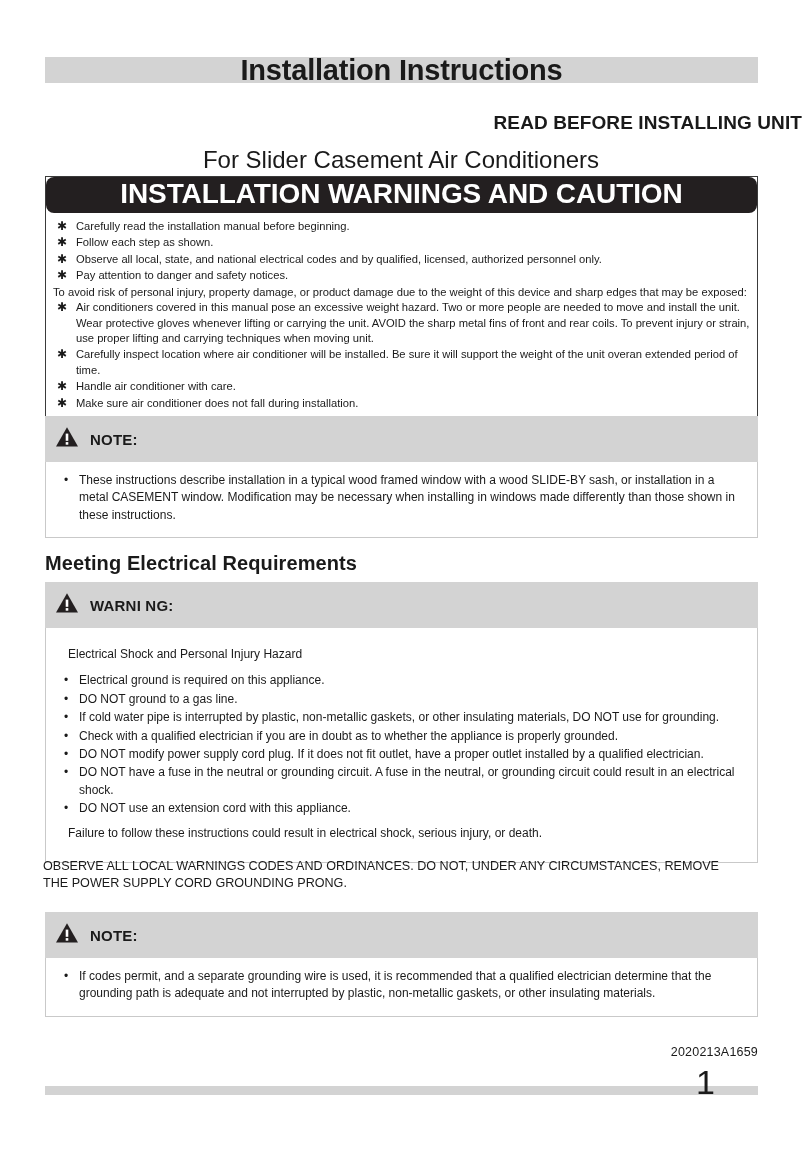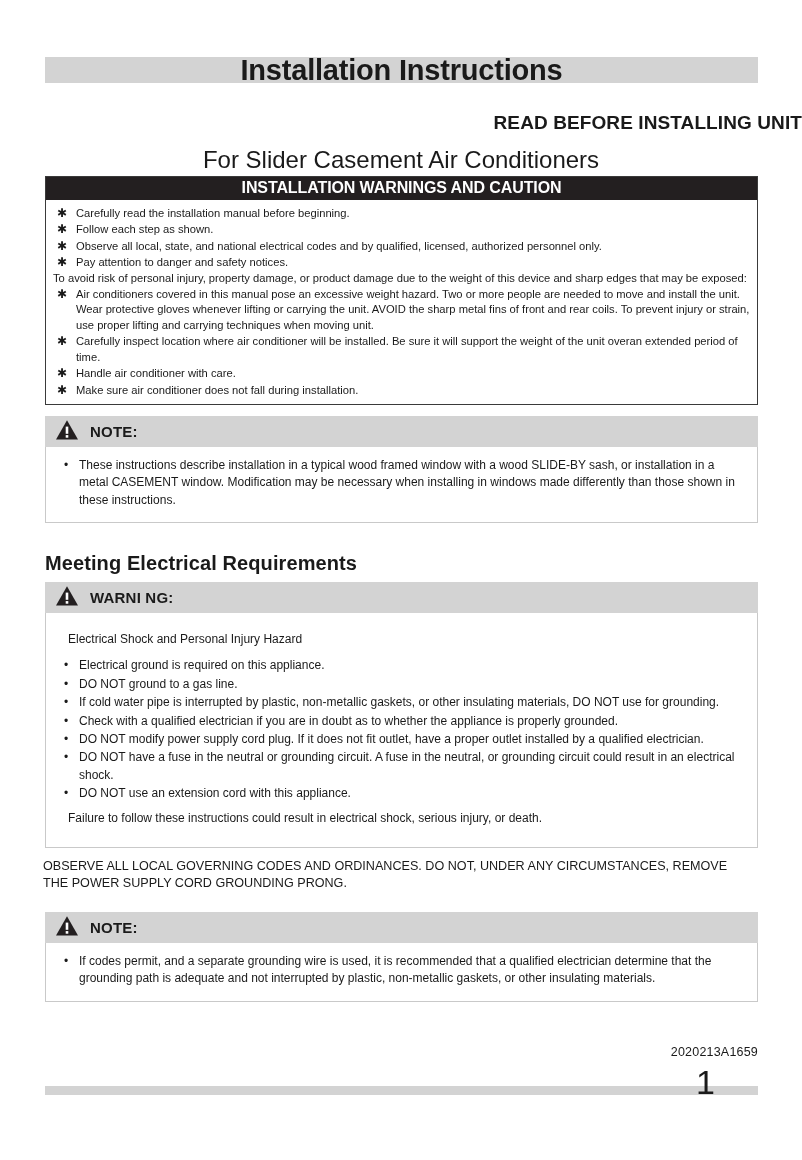--- a/index.html
+++ b/index.html
@@ -60,25 +60,26 @@
     position: absolute;
     left: 45px; top: 176px;
     width: 713px;
     border: 1px solid #3a3a3a;
     background: #ffffff;
   }
   .warn-box-head {
     background: #231f20;
     color: #ffffff;
     text-align: center;
-    font-size: 16px;
+    font-size: 28px;
     font-weight: bold;
     letter-spacing: -0.1px;
     padding: 2px 0 3px 0;
     line-height: 1.1;
+    border-radius: 8px;
   }
   .warn-box-body {
     padding: 6px 7px 5px 7px;
     font-size: 11.2px;
     line-height: 1.38;
   }
   ul.ast-list {
     list-style: none;
     margin: 0; padding: 0;
   }
@@ -101,21 +102,21 @@
   }
 
   
   .panel {
     position: absolute;
     width: 713px;
     left: 45px;
   }
   .panel-head {
     background: #d3d3d3;
-    height: 31px;
+    height: 46px;
     display: flex;
     align-items: center;
     padding-left: 10px;
   }
   .panel-head .label {
     font-size: 15px;
     font-weight: bold;
     margin-left: 11px;
     letter-spacing: 0.2px;
   }
@@ -310,21 +311,21 @@
         </li>
         <li>
           <span class="dot">•</span>
           <span>DO NOT use an extension cord with this appliance.</span>
         </li>
       </ul>
       <p class="panel-plain tail">Failure to follow these instructions could result in electrical shock, serious injury, or death.</p>
     </div>
   </div>
 
-  <div class="observe">OBSERVE ALL LOCAL GOVERNING CODES AND ORDINANCES. DO NOT, UNDER ANY CIRCUMSTANCES, REMOVE THE POWER SUPPLY CORD GROUNDING PRONG.</div>
+  <div class="observe">OBSERVE ALL LOCAL WARNINGS CODES AND ORDINANCES. DO NOT, UNDER ANY CIRCUMSTANCES, REMOVE THE POWER SUPPLY CORD GROUNDING PRONG.</div>
 
   <div class="panel" style="top:912px;">
     <div class="panel-head">
       <span class="tri-icon">
         <svg width="24" height="22" viewBox="0 0 24 22" aria-hidden="true">
           <path d="M12 1.2 L23 20.6 L1 20.6 Z" fill="#231f20"></path>
           <rect x="10.7" y="7.6" width="2.6" height="7.2" fill="#ffffff"></rect>
           <rect x="10.7" y="16.1" width="2.6" height="2.6" fill="#ffffff"></rect>
         </svg>
       </span>

